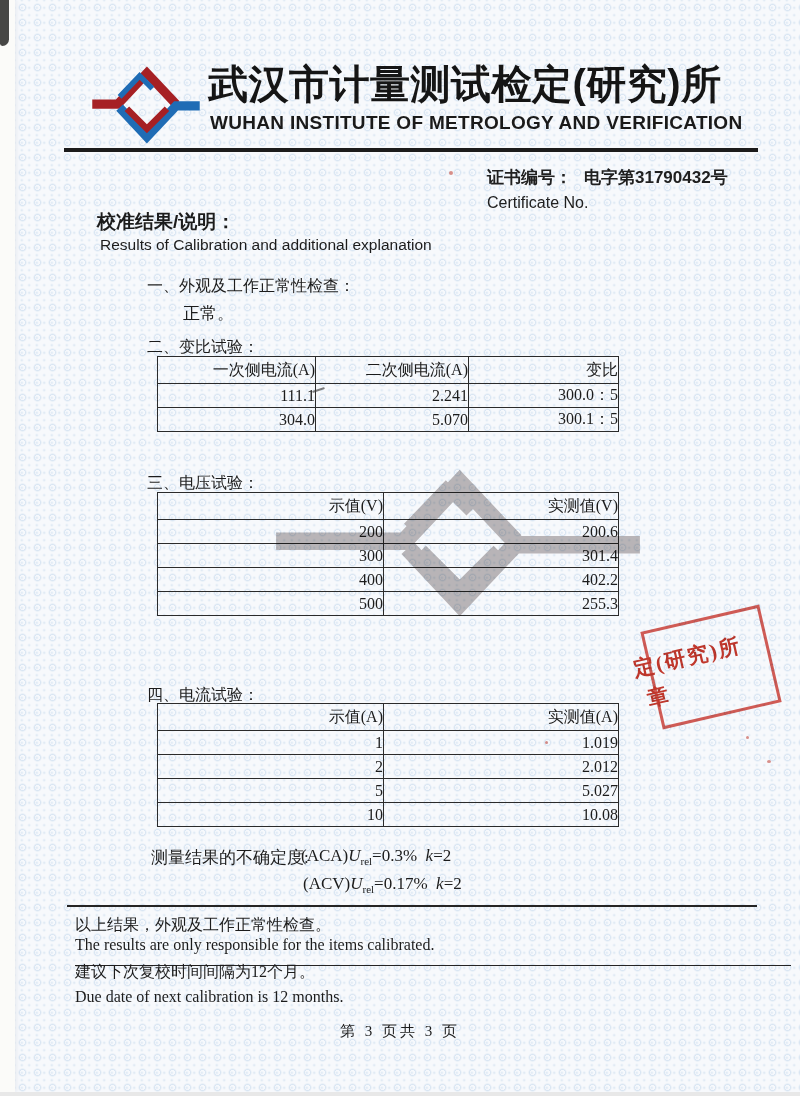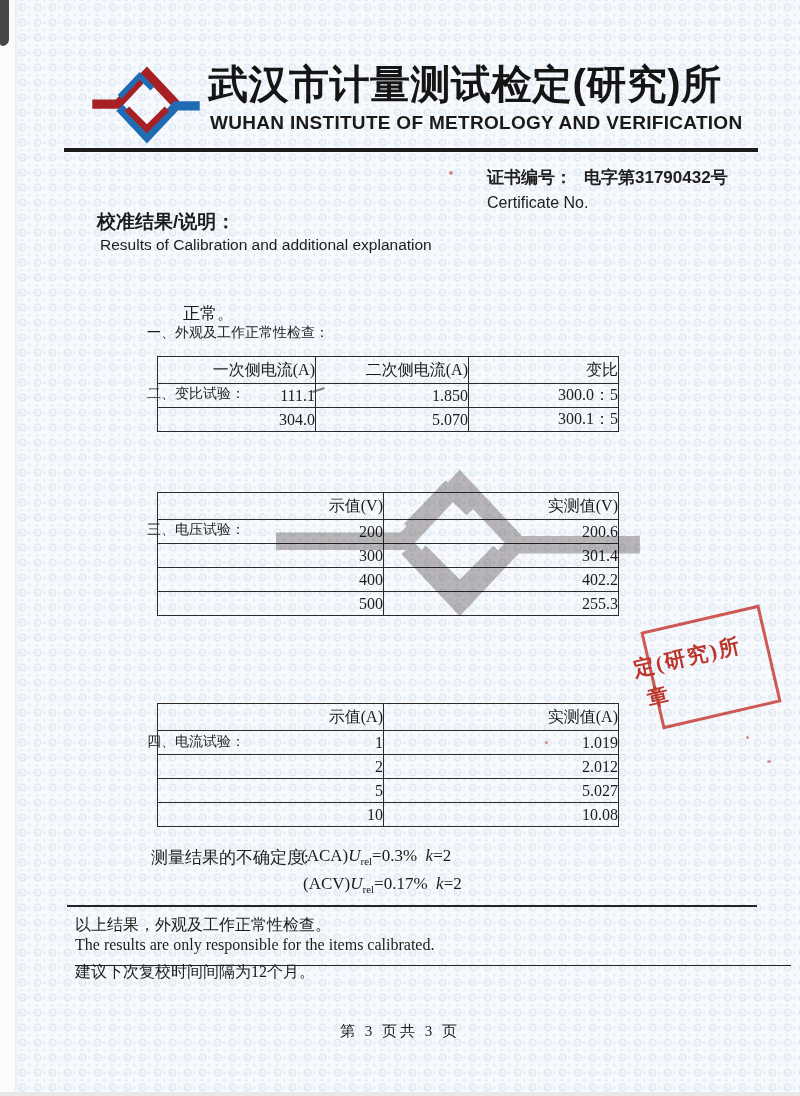--- a/index.html
+++ b/index.html
@@ -29,21 +29,21 @@
   .header-rule { left:64px; top:148px; width:694px; height:4px; background:#1b1b1b; }
 
   .cert-block { left:487px; top:166px; }
   .cert-line1 { font-size:17px; font-weight:bold; white-space:nowrap; color:#202020; }
   .cert-line1 .num { margin-left:12px; }
   .cert-line2 { font-size:16px; margin-top:5px; color:#202020; }
 
   .results-cn { left:97px; top:209px; font-size:19px; font-weight:bold; }
   .results-en { left:100px; top:236px; font-size:15.5px; }
 
-  .sec-h { font-size:14px; white-space:nowrap;margin-top:48px; }
+  .sec-h { font-size:16px; white-space:nowrap; }
   .s1-h { left:147px; top:276px; }
   .s1-b { left:183px; top:302px; font-size:17px; }
   .s2-h { left:147px; top:337px; }
   .s3-h { left:147px; top:473px; }
   .s4-h { left:147px; top:685px; }
 
   table.ctab { position:absolute; z-index:3; border-collapse:collapse; table-layout:fixed; font-size:16px; background:transparent; }
   table.ctab th, table.ctab td { border:1.6px solid #2b2b2b; text-align:right; vertical-align:middle; padding:0; font-weight:normal; }
   table.ctab th { height:26px; }
   table.ctab td { height:23px; }
@@ -122,21 +122,21 @@
         <col style="width:150px">
       </colgroup>
     <tbody>
         <tr>
       <th>一次侧电流(A)</th>
       <th>二次侧电流(A)</th>
       <th>变比</th>
     </tr>
     <tr>
       <td>111.1</td>
-      <td>1.850</td>
+      <td>2.241</td>
       <td>300.0：5</td>
     </tr>
     <tr>
       <td>304.0</td>
       <td>5.070</td>
       <td>300.1：5</td>
     </tr>
   </tbody>
     </table>
 
@@ -212,20 +212,21 @@
     <span>(ACA)</span><i>U</i><sub>rel</sub><span>=0.3%</span>&nbsp;&nbsp;<i>k</i><span>=2</span>
   </div>
   <div class="abs uncert uncert-f2">
     <span>(ACV)</span><i>U</i><sub>rel</sub><span>=0.17%</span>&nbsp;&nbsp;<i>k</i><span>=2</span>
   </div>
 
   <div class="abs rule-thin"></div>
   <div class="abs note-cn n1-cn">以上结果，外观及工作正常性检查。</div>
   <div class="abs n1-en">The results are only responsible for the items calibrated.</div>
   <div class="abs note-cn n2-cn">建议下次复校时间间隔为12个月。</div>
+  <div class="abs n2-en">Due date of next calibration is 12 months.</div>
   <div class="abs pagenum">第 3 页共 3 页</div>
 
   <div class="abs stamp">
     <span class="l1">定(研究)所</span>
     <span class="l2">章</span>
   </div>
 
   <div class="speck" style="left:746px; top:736px; width:3px; height:3px;"></div>
   <div class="speck" style="left:767px; top:760px; width:4px; height:3px;"></div>
   <div class="speck" style="left:545px; top:741px; width:3px; height:3px;"></div>

